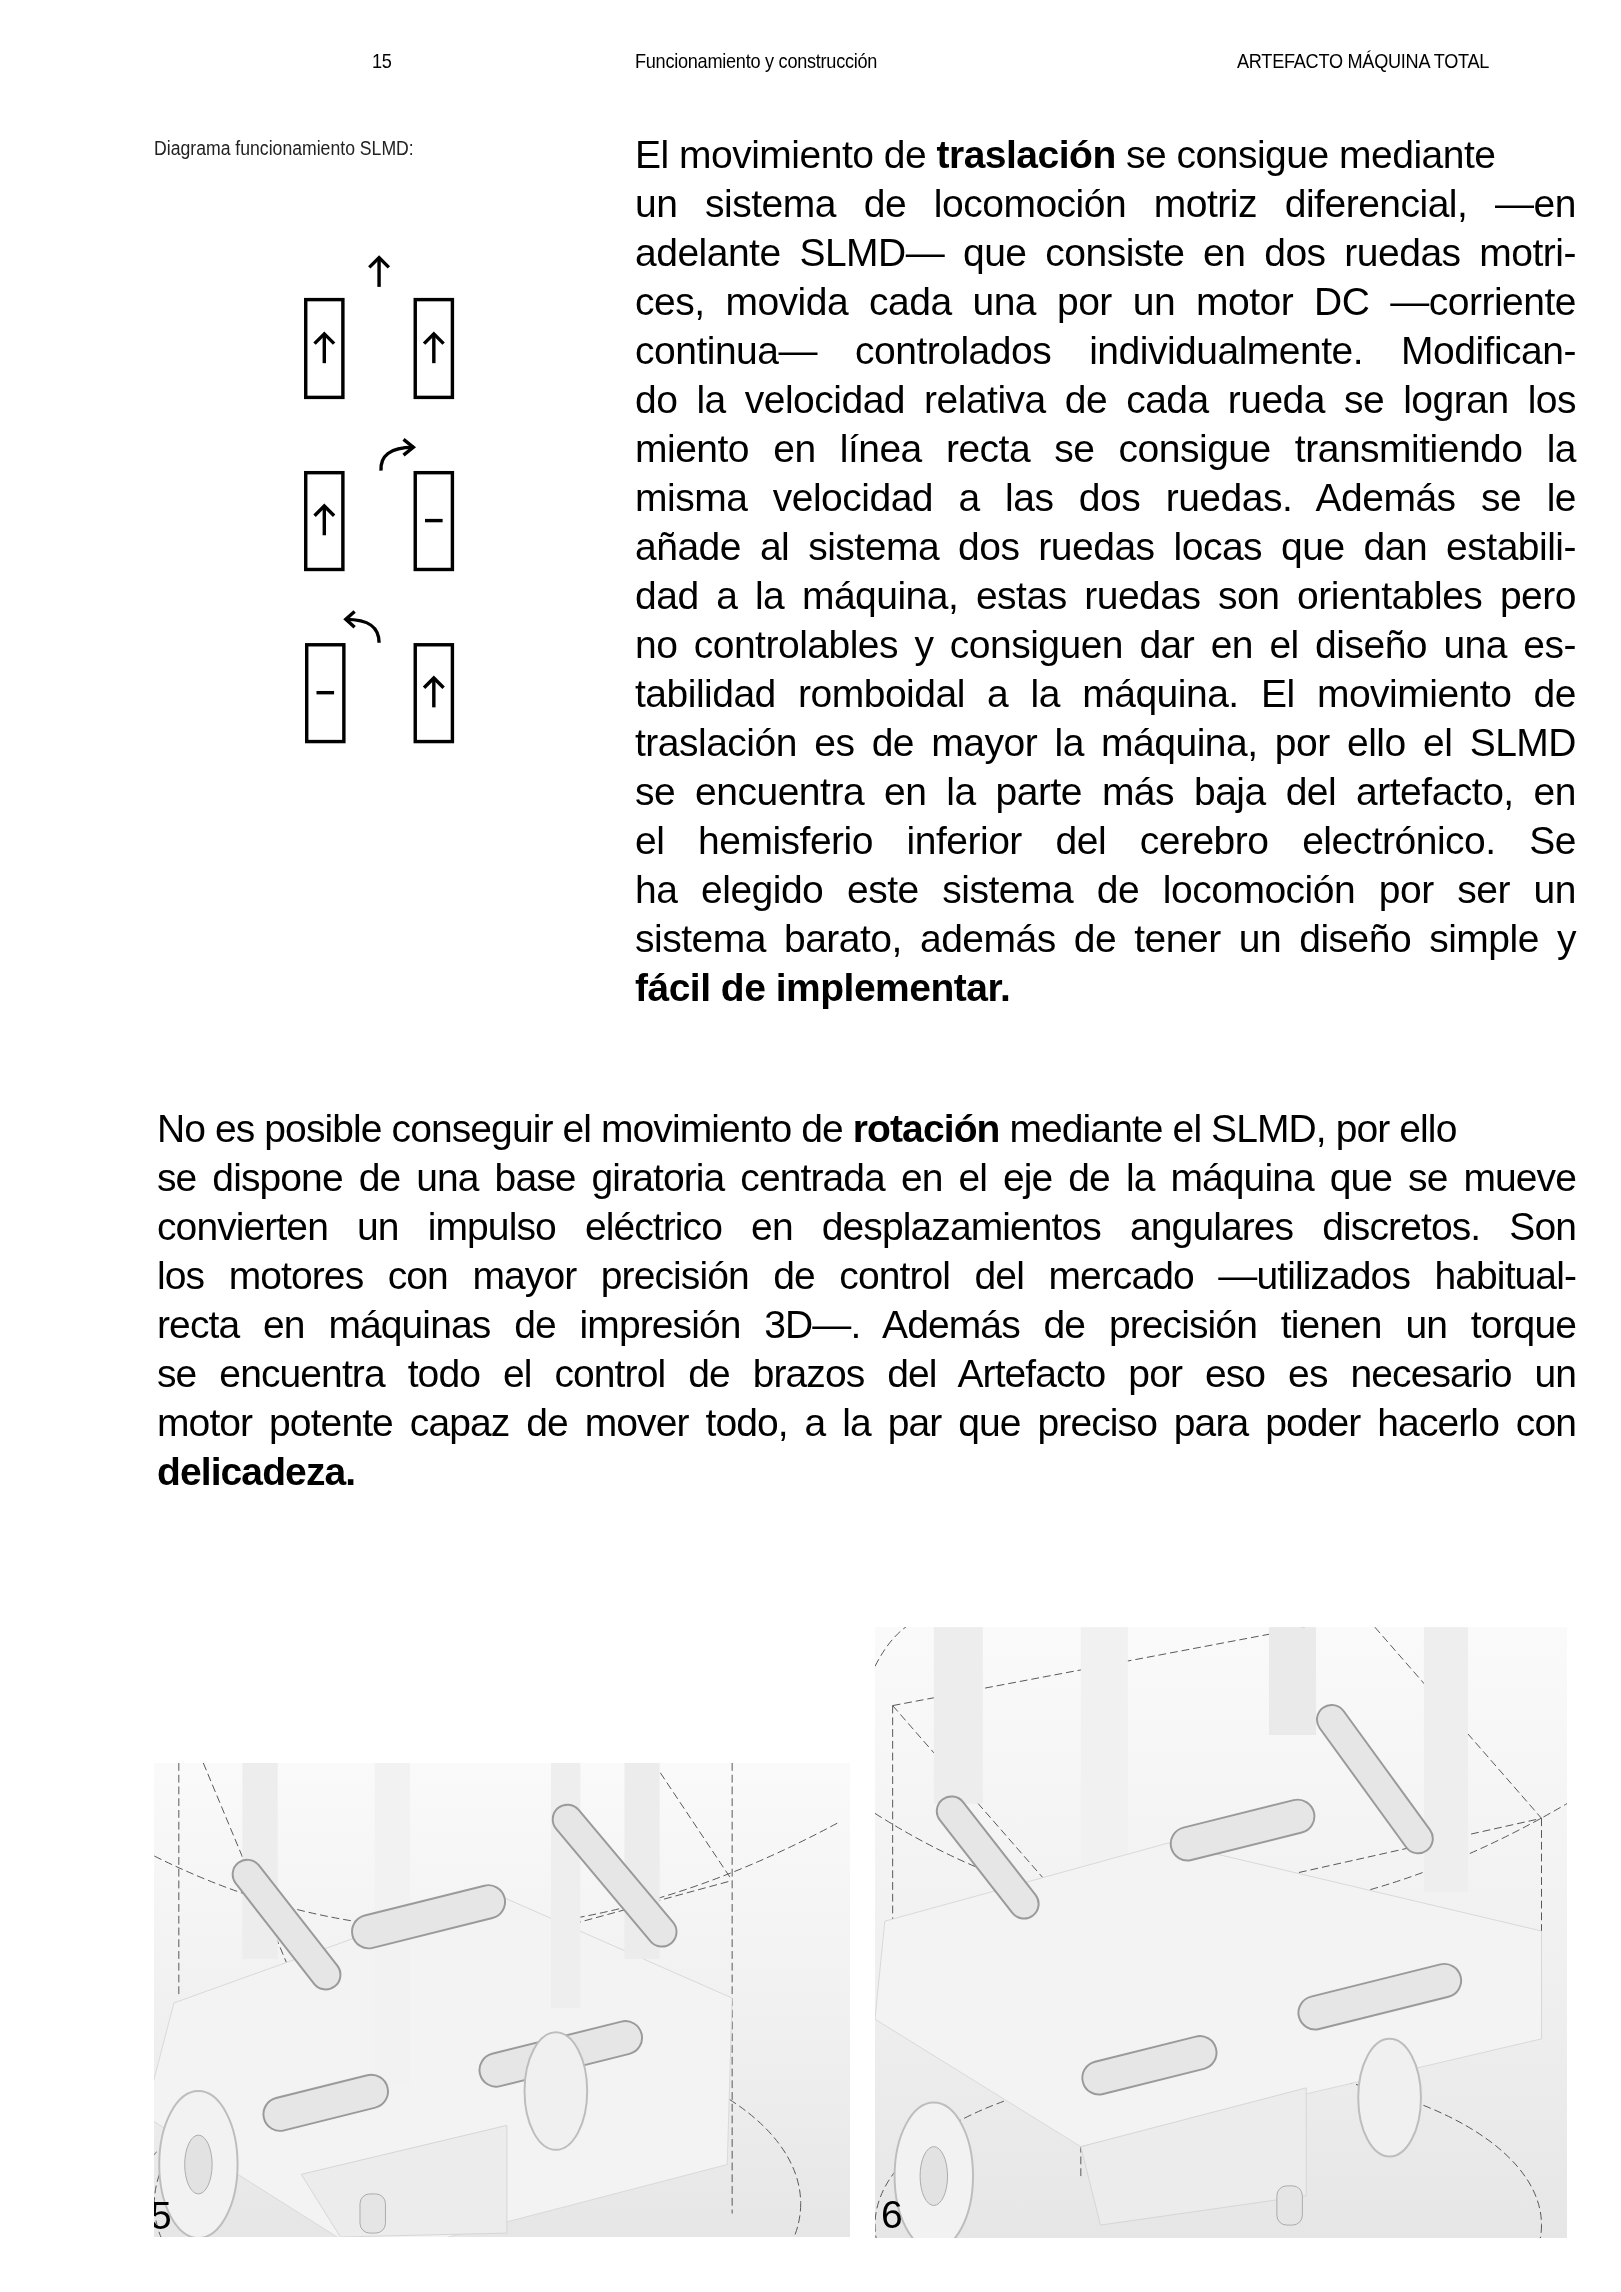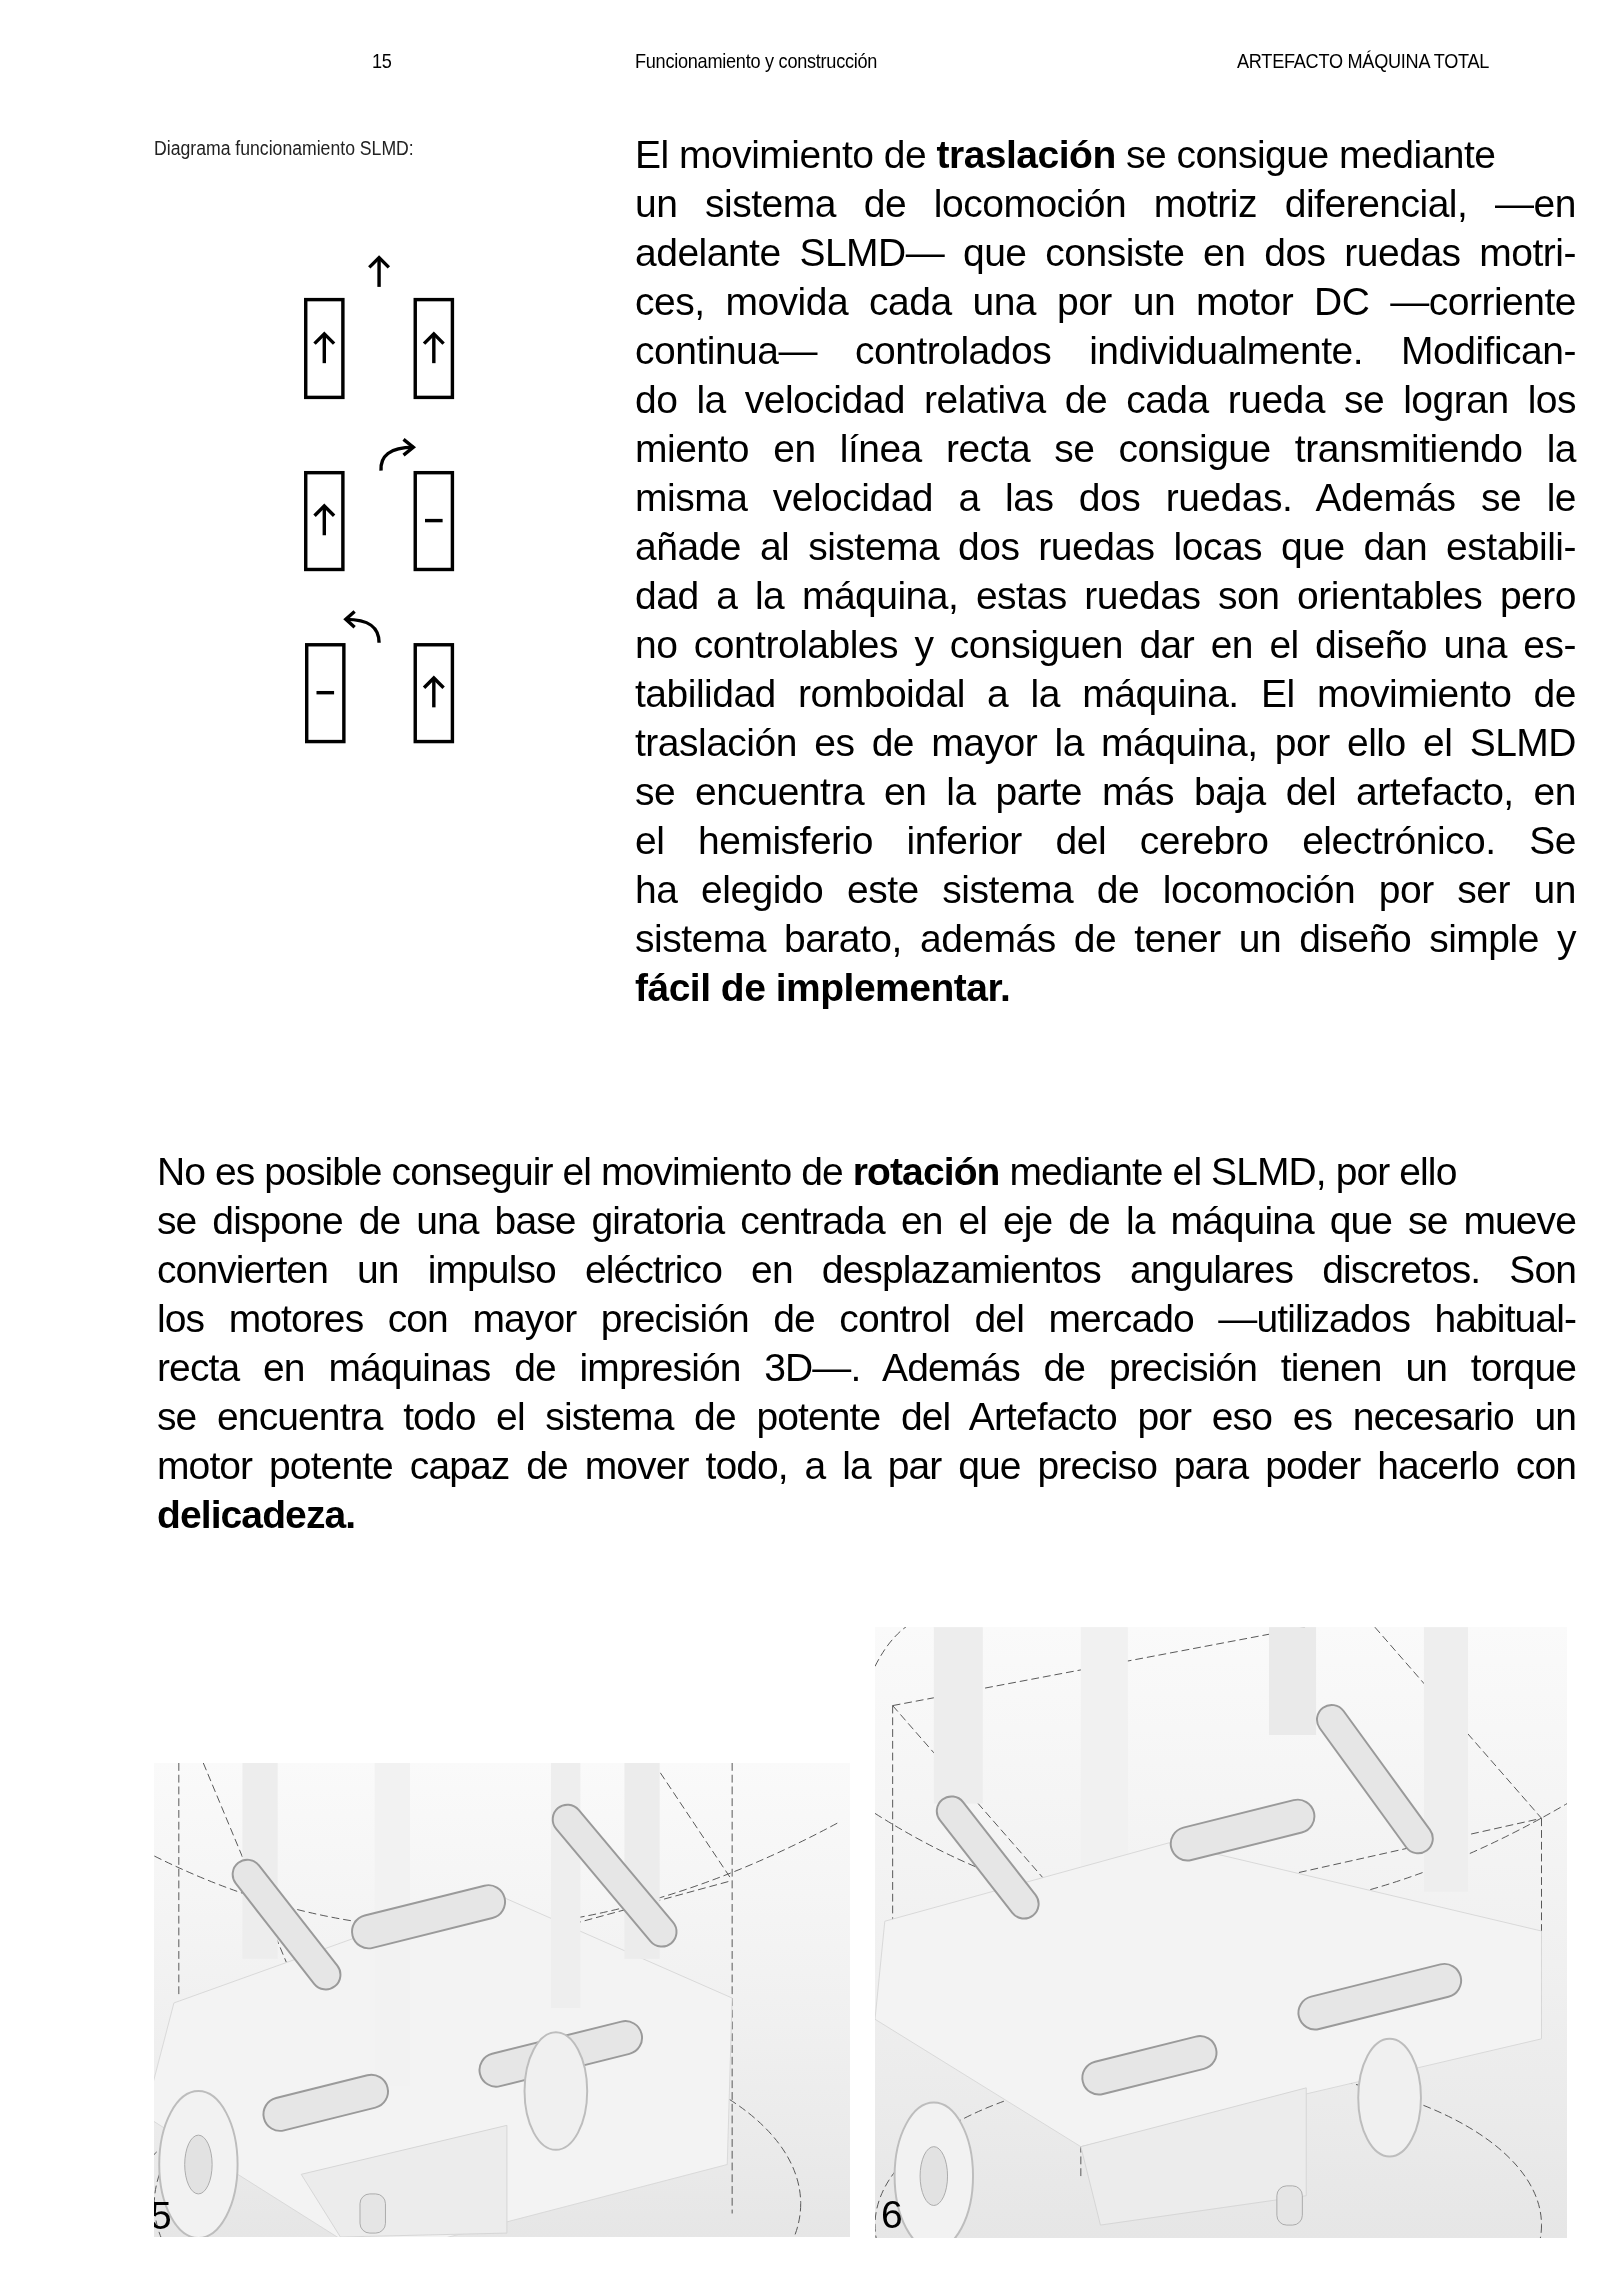--- a/index.html
+++ b/index.html
@@ -5,21 +5,21 @@
     html, body { margin: 0; padding: 0; background: #ffffff; }
     body { width: 1621px; height: 2293px; position: relative; overflow: hidden;
            font-family: "Liberation Sans", "DejaVu Sans", sans-serif; color: #000; }
     .hdr { position: absolute; top: 49px; font-size: 20.6px; letter-spacing: -0.3px; transform: scaleX(0.88); transform-origin: left top; white-space: nowrap; }
     .caption { position: absolute; left: 154px; top: 137px; font-size: 19.6px; color: #222; transform: scaleX(0.9); transform-origin: left top; white-space: nowrap; }
     .diagram { position: absolute; left: 294px; top: 245px; width: 176px; height: 735px; }
     .col-text { position: absolute; left: 635px; top: 130px; width: 941px; font-size: 39px; line-height: 49px;
                 text-align: justify; letter-spacing: -0.5px; }
     .col-text .ln, .full-text .ln { display: block; text-align: justify; text-align-last: justify; white-space: nowrap; height: 49px; }
     .col-text .ln.last, .full-text .ln.last { text-align-last: left; font-weight: bold; }
-    .full-text { position: absolute; left: 157px; top: 1147px; width: 1419px; font-size: 39px; line-height: 49px; letter-spacing: -0.9px; }
+    .full-text { position: absolute; left: 157px; top: 1104px; width: 1419px; font-size: 39px; line-height: 49px; letter-spacing: -0.9px; }
     .lnwrap { display: flex; justify-content: space-between; white-space: pre; }
     b { font-weight: bold; }
     .render { position: absolute; background: linear-gradient(180deg, #fafafa 0%, #f0f0f0 55%, #e6e6e6 100%); overflow: hidden; }
     .render svg { position: absolute; left: 0; top: 0; }
     .fig-num { position: absolute; font-size: 39px; color: #000; font-family: "Liberation Sans", sans-serif; }
   </style>
 </head>
 <body>
 
 <div class="hdr" style="left:372px;">15</div>
@@ -98,21 +98,21 @@
   <div class="ln">sistema barato, además de tener un diseño simple y</div>
   <div class="ln last">fácil de implementar.</div>
 </div>
 
 <div class="full-text">
   <div class="lnwrap"><span><span>No es posible conseguir el movimiento de </span><b>rotación</b><span> mediante el SLMD, por ello</span></span></div>
   <div class="ln">se dispone de una base giratoria centrada en el eje de la máquina que se mueve</div>
   <div class="ln">convierten un impulso eléctrico en desplazamientos angulares discretos. Son</div>
   <div class="ln">los motores con mayor precisión de control del mercado —utilizados habitual-</div>
   <div class="ln">recta en máquinas de impresión 3D—. Además de precisión tienen un torque</div>
-  <div class="ln">se encuentra todo el sistema de potente del Artefacto por eso es necesario un</div>
+  <div class="ln">se encuentra todo el control de brazos del Artefacto por eso es necesario un</div>
   <div class="ln">motor potente capaz de mover todo, a la par que preciso para poder hacerlo con</div>
   <div class="ln last">delicadeza.</div>
 </div>
 
 <div class="render" style="left:154px; top:1763px; width:696px; height:474px;">
   <svg width="696" height="474" viewBox="0 0 710 484">
 
     <g stroke="#555" stroke-width="1" fill="none" stroke-dasharray="8 4">
       <path d="M0,95 Q330,260 700,60"></path>
       <path d="M-20,420 Q120,270 300,260"></path>

